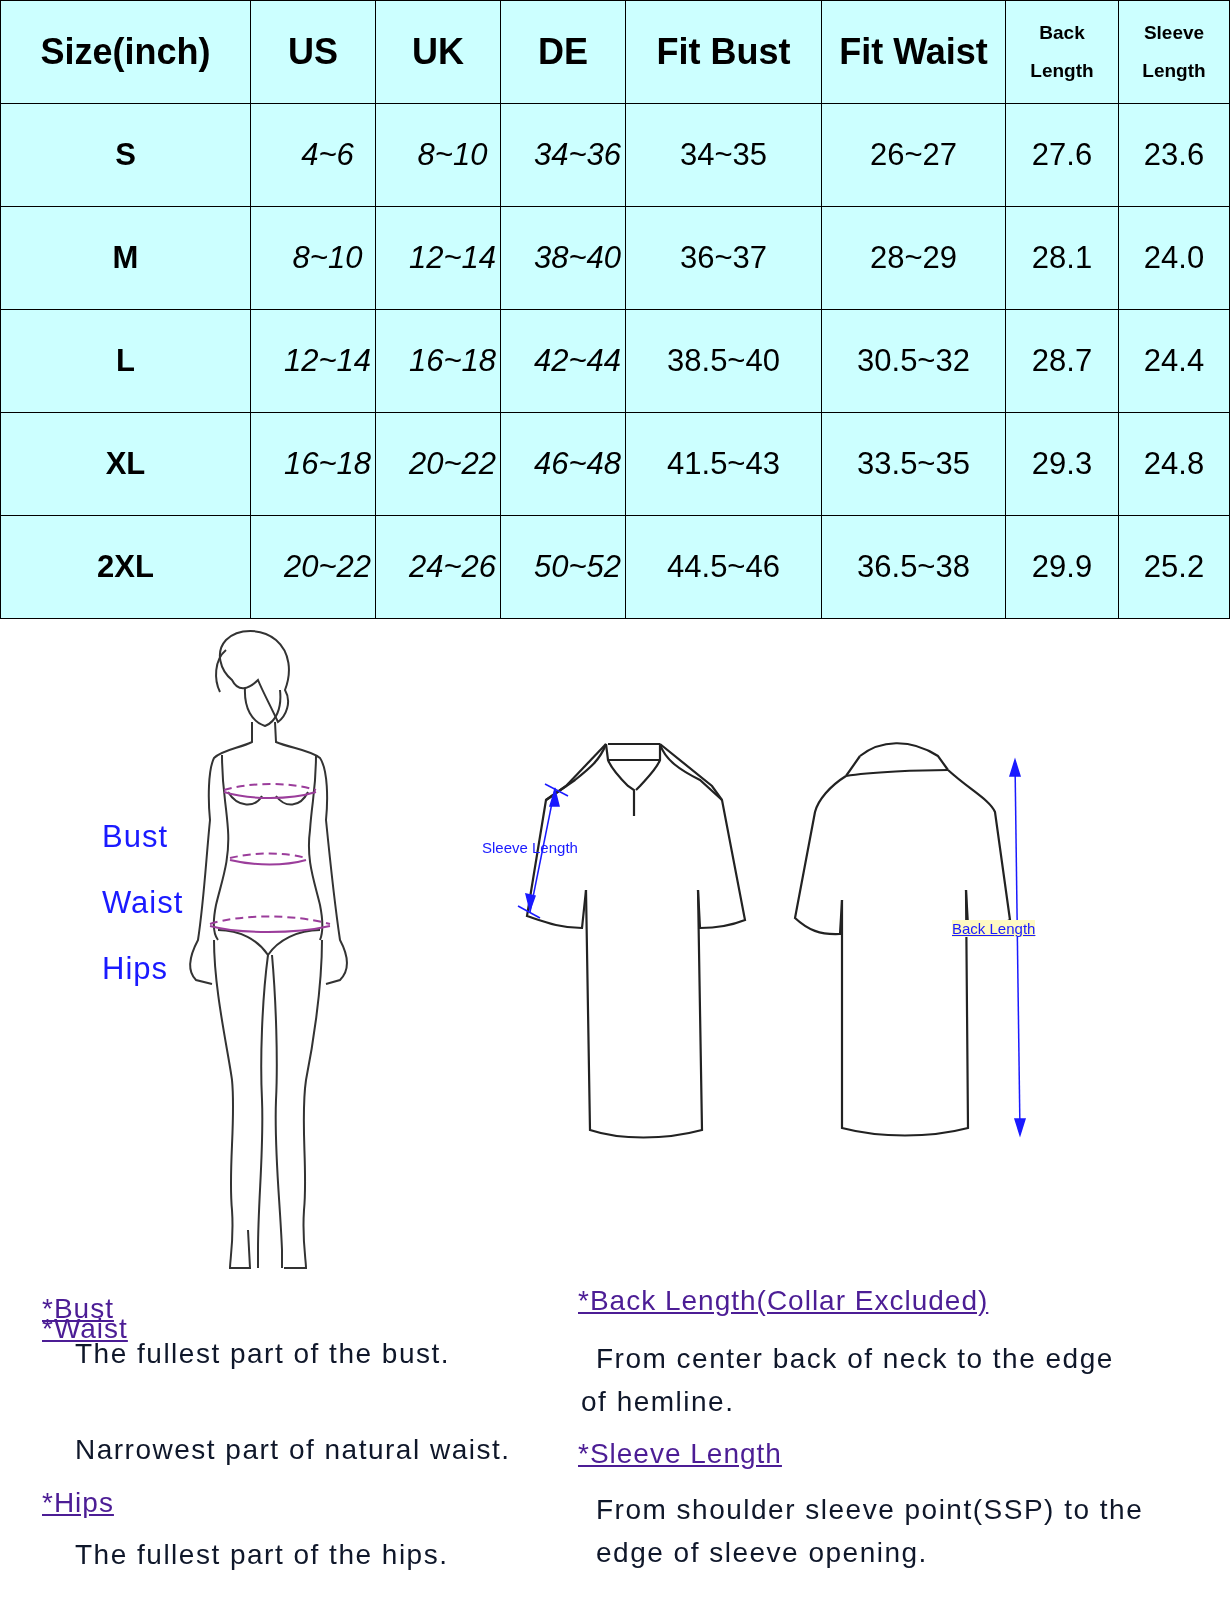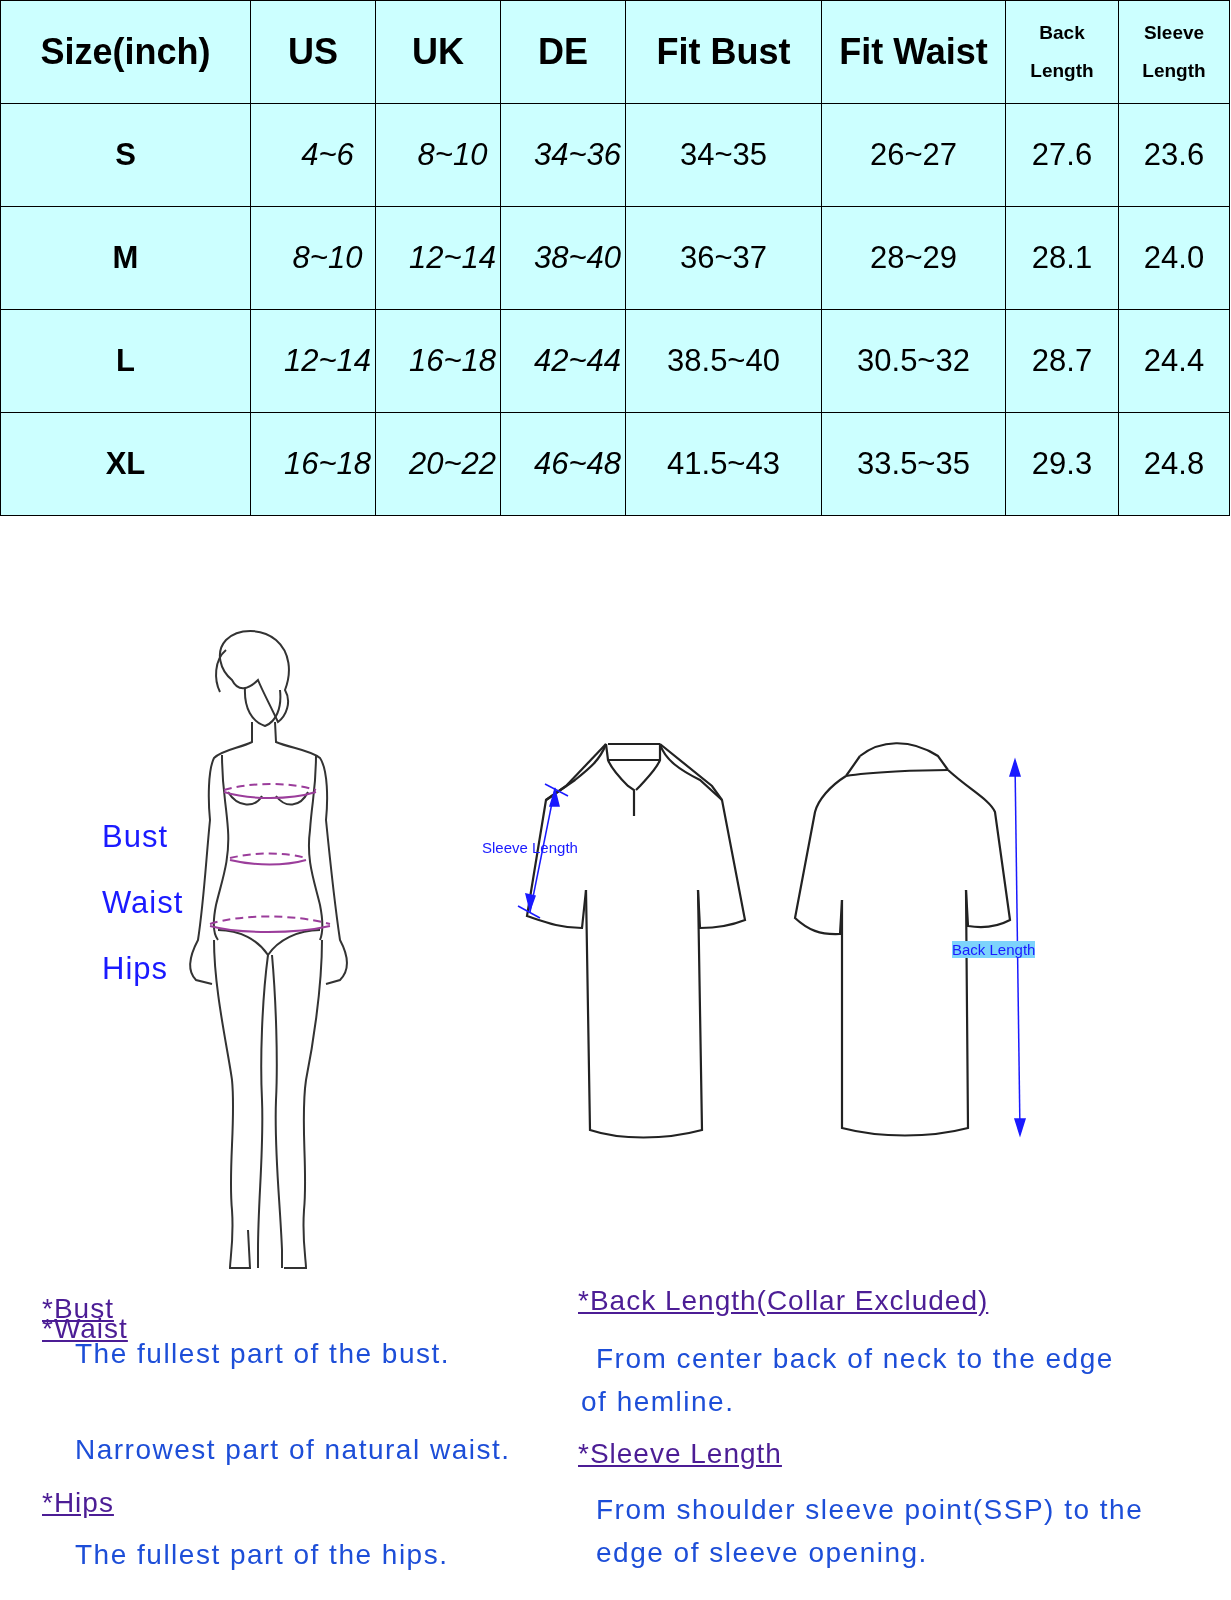--- a/index.html
+++ b/index.html
@@ -8,21 +8,21 @@
   table.size td, table.size th { border:1.5px solid #000; text-align:center; padding:0; height:102px; color:#000; }
   table.size th { font-weight:bold; font-size:36px; }
   table.size th.two { font-size:19px; line-height:38px; }
   table.size td { font-size:31px; }
   table.size td.size-label { font-weight:bold; }
   table.size td.it { font-style:italic;padding-left:29px; }
   .diagram { position:absolute; }
   .lbl { position:absolute; color:#1a1aff; font-size:31px; letter-spacing:1px;margin-top:41px; }
   .small-lbl { position:absolute; color:#1a1aff; font-size:15px; background:transparent; }
   .def-title { position:absolute; color:#4c1d95; font-size:28px; letter-spacing:1px;text-decoration:underline; }
-  .def-text { position:absolute; color:#1d4ed8; font-size:28px; letter-spacing:1.5px; line-height:43px; }
+  .def-text { position:absolute; color:#0f172a; font-size:28px; letter-spacing:1.5px; line-height:43px; }
 </style>
 </head>
 <body>
 
 <table class="size">
   <colgroup>
     <col style="width:250px">
       <col style="width:125px">
       <col style="width:125px">
       <col style="width:125px">
@@ -74,20 +74,30 @@
   </tr>
   <tr>
     <td class="size-label">XL</td>
     <td class="it">16~18</td>
     <td class="it">20~22</td>
     <td class="it">46~48</td>
     <td>41.5~43</td>
     <td>33.5~35</td>
     <td>29.3</td>
     <td>24.8</td>
+  </tr>
+  <tr>
+    <td class="size-label">2XL</td>
+    <td class="it">20~22</td>
+    <td class="it">24~26</td>
+    <td class="it">50~52</td>
+    <td>44.5~46</td>
+    <td>36.5~38</td>
+    <td>29.9</td>
+    <td>25.2</td>
   </tr>
 </tbody>
   </table>
 
 <svg class="diagram" style="left:170px;top:630px" width="200" height="660" viewBox="170 630 200 660">
   <g fill="none" stroke="#333" stroke-width="2">
 
     <path d="M232,680 C220,670 215,652 226,640 C238,628 262,628 276,640 C290,652 292,672 285,690 C292,702 286,716 278,722 C270,705 262,690 258,680 C248,690 238,692 232,680 Z"></path>
     <path d="M226,650 C214,660 214,680 220,692"></path>
 
@@ -156,21 +166,21 @@
   </g>
 
   <g stroke="#1a1aff" stroke-width="1.5" fill="#1a1aff">
     <line x1="1015" y1="762" x2="1020" y2="1133"></line>
     <polygon points="1015,760 1010,776 1020,776"></polygon>
     <polygon points="1020,1135 1015,1119 1025,1119"></polygon>
   </g>
 </svg>
 
 <div class="small-lbl" style="left:482px;top:839px">Sleeve Length</div>
-<div class="small-lbl" style="left:952px;top:941px;background:#7dd3fc;">Back Length</div>
+<div class="small-lbl" style="left:952px;top:920px;background:#fef9c3;text-decoration:underline;">Back Length</div>
 
 <div class="def-title" style="left:42px;top:1293px">*Bust</div>
 <div class="def-text" style="left:75px;top:1332px">The fullest part of the bust.</div>
 <div class="def-title" style="left:42px;top:1313px">*Waist</div>
 <div class="def-text" style="left:75px;top:1428px">Narrowest part of natural waist.</div>
 <div class="def-title" style="left:42px;top:1487px">*Hips</div>
 <div class="def-text" style="left:75px;top:1533px">The fullest part of the hips.</div>
 
 <div class="def-title" style="left:578px;top:1285px">*Back Length(Collar Excluded)</div>
 <div class="def-text" style="left:596px;top:1337px">From center back of neck to the edge</div>

